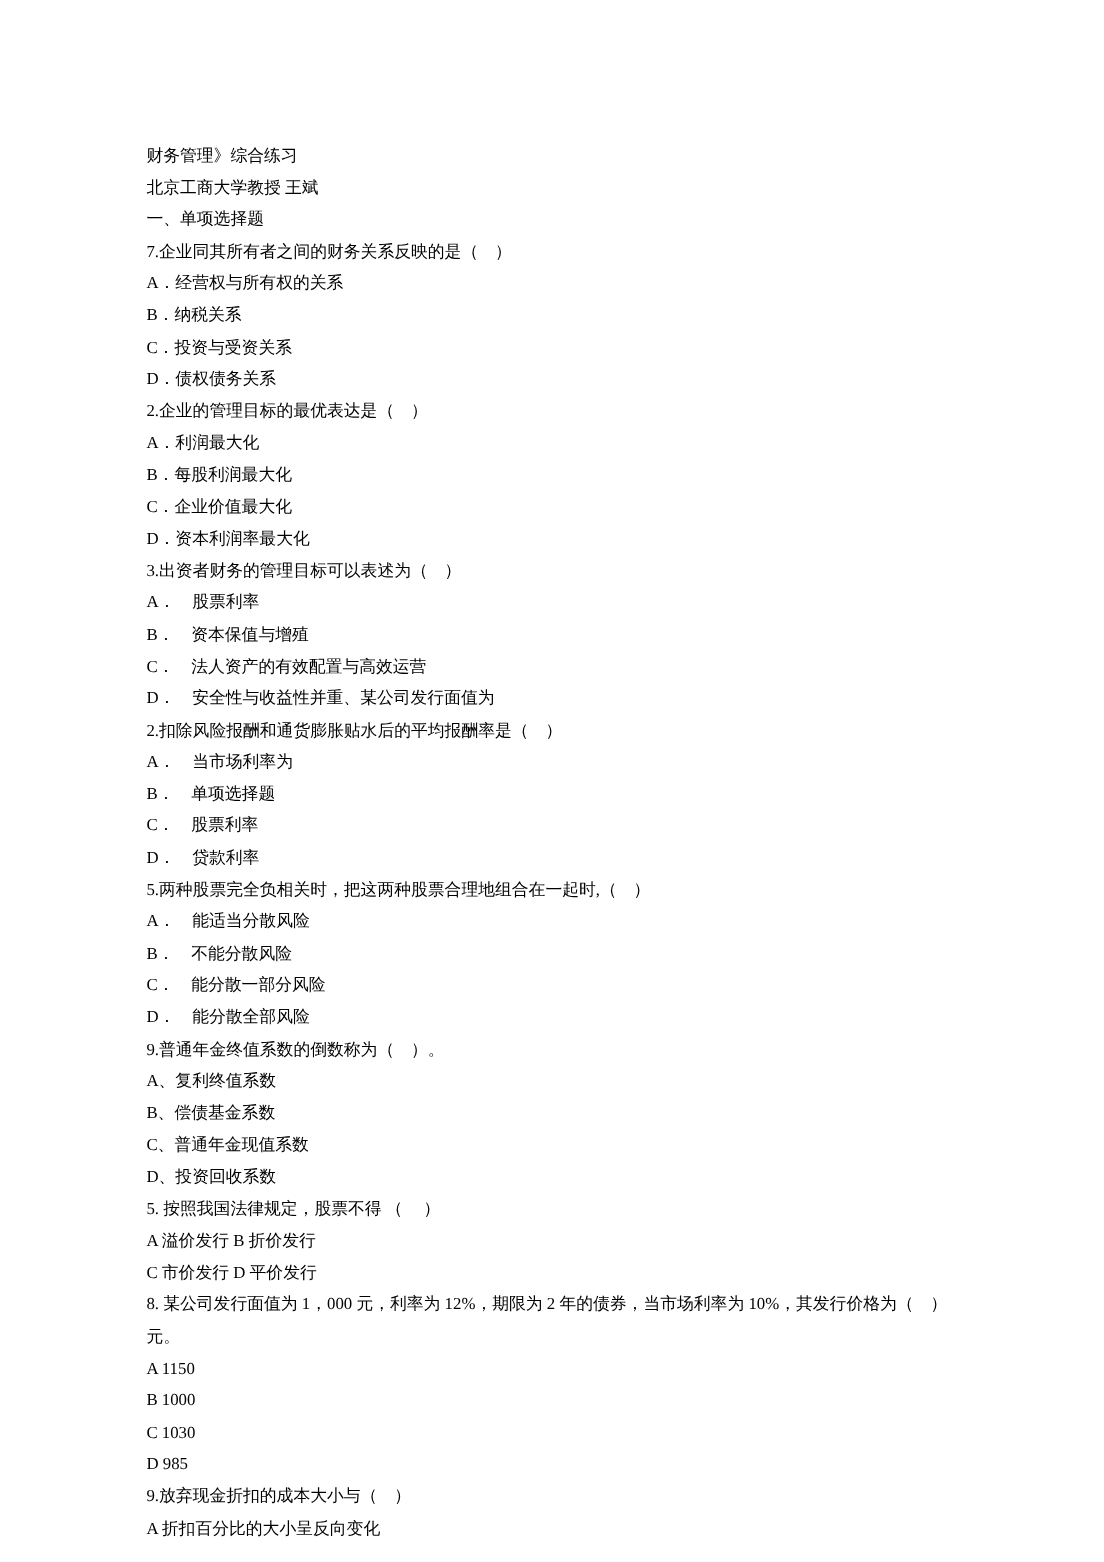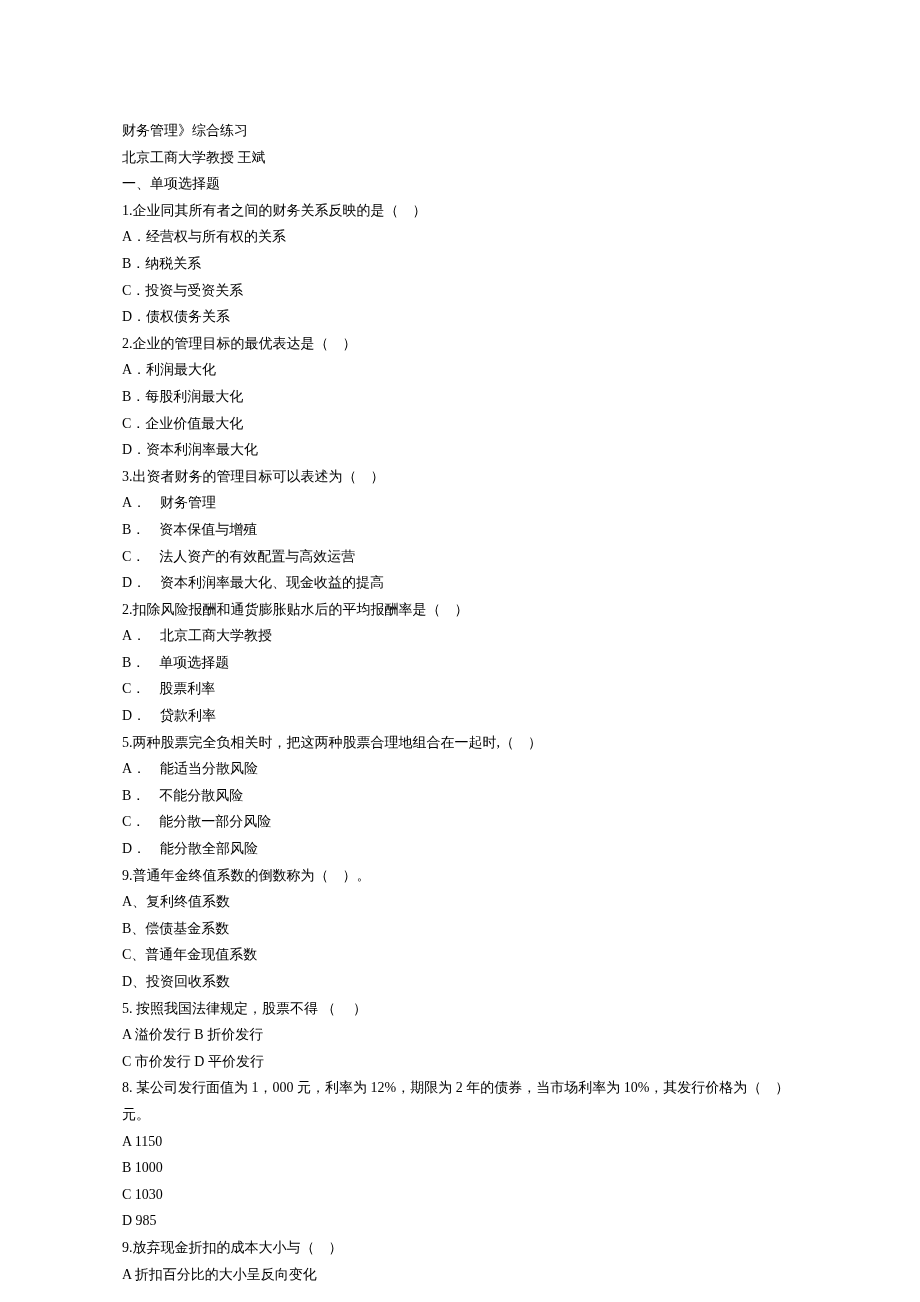--- a/index.html
+++ b/index.html
@@ -17,40 +17,40 @@
       display: block;
     }
   </style>
 </head>
 <body>
 
 <span class="line">财务管理》综合练习</span>
 <span class="line">北京工商大学教授  王斌</span>
 <span class="line">一、单项选择题</span>
 
-<span class="line">1.企业同其所有者之间的财务关系反映的是（　）</span>
+<span class="line">7.企业同其所有者之间的财务关系反映的是（　）</span>
 <span class="line">A．经营权与所有权的关系</span>
 <span class="line">B．纳税关系</span>
 <span class="line">C．投资与受资关系</span>
 <span class="line">D．债权债务关系</span>
 
 <span class="line">2.企业的管理目标的最优表达是（　）</span>
 <span class="line">A．利润最大化</span>
 <span class="line">B．每股利润最大化</span>
 <span class="line">C．企业价值最大化</span>
 <span class="line">D．资本利润率最大化</span>
 
 <span class="line">3.出资者财务的管理目标可以表述为（　）</span>
-<span class="line">A．　财务管理</span>
+<span class="line">A．　股票利率</span>
 <span class="line">B．　资本保值与增殖</span>
 <span class="line">C．　法人资产的有效配置与高效运营</span>
-<span class="line">D．　资本利润率最大化、现金收益的提高</span>
+<span class="line">D．　安全性与收益性并重、某公司发行面值为</span>
 
 <span class="line">2.扣除风险报酬和通货膨胀贴水后的平均报酬率是（　）</span>
-<span class="line">A．　北京工商大学教授</span>
+<span class="line">A．　当市场利率为</span>
 <span class="line">B．　单项选择题</span>
 <span class="line">C．　股票利率</span>
 <span class="line">D．　贷款利率</span>
 
 <span class="line">5.两种股票完全负相关时，把这两种股票合理地组合在一起时,（　）</span>
 <span class="line">A．　能适当分散风险</span>
 <span class="line">B．　不能分散风险</span>
 <span class="line">C．　能分散一部分风险</span>
 <span class="line">D．　能分散全部风险</span>
 

